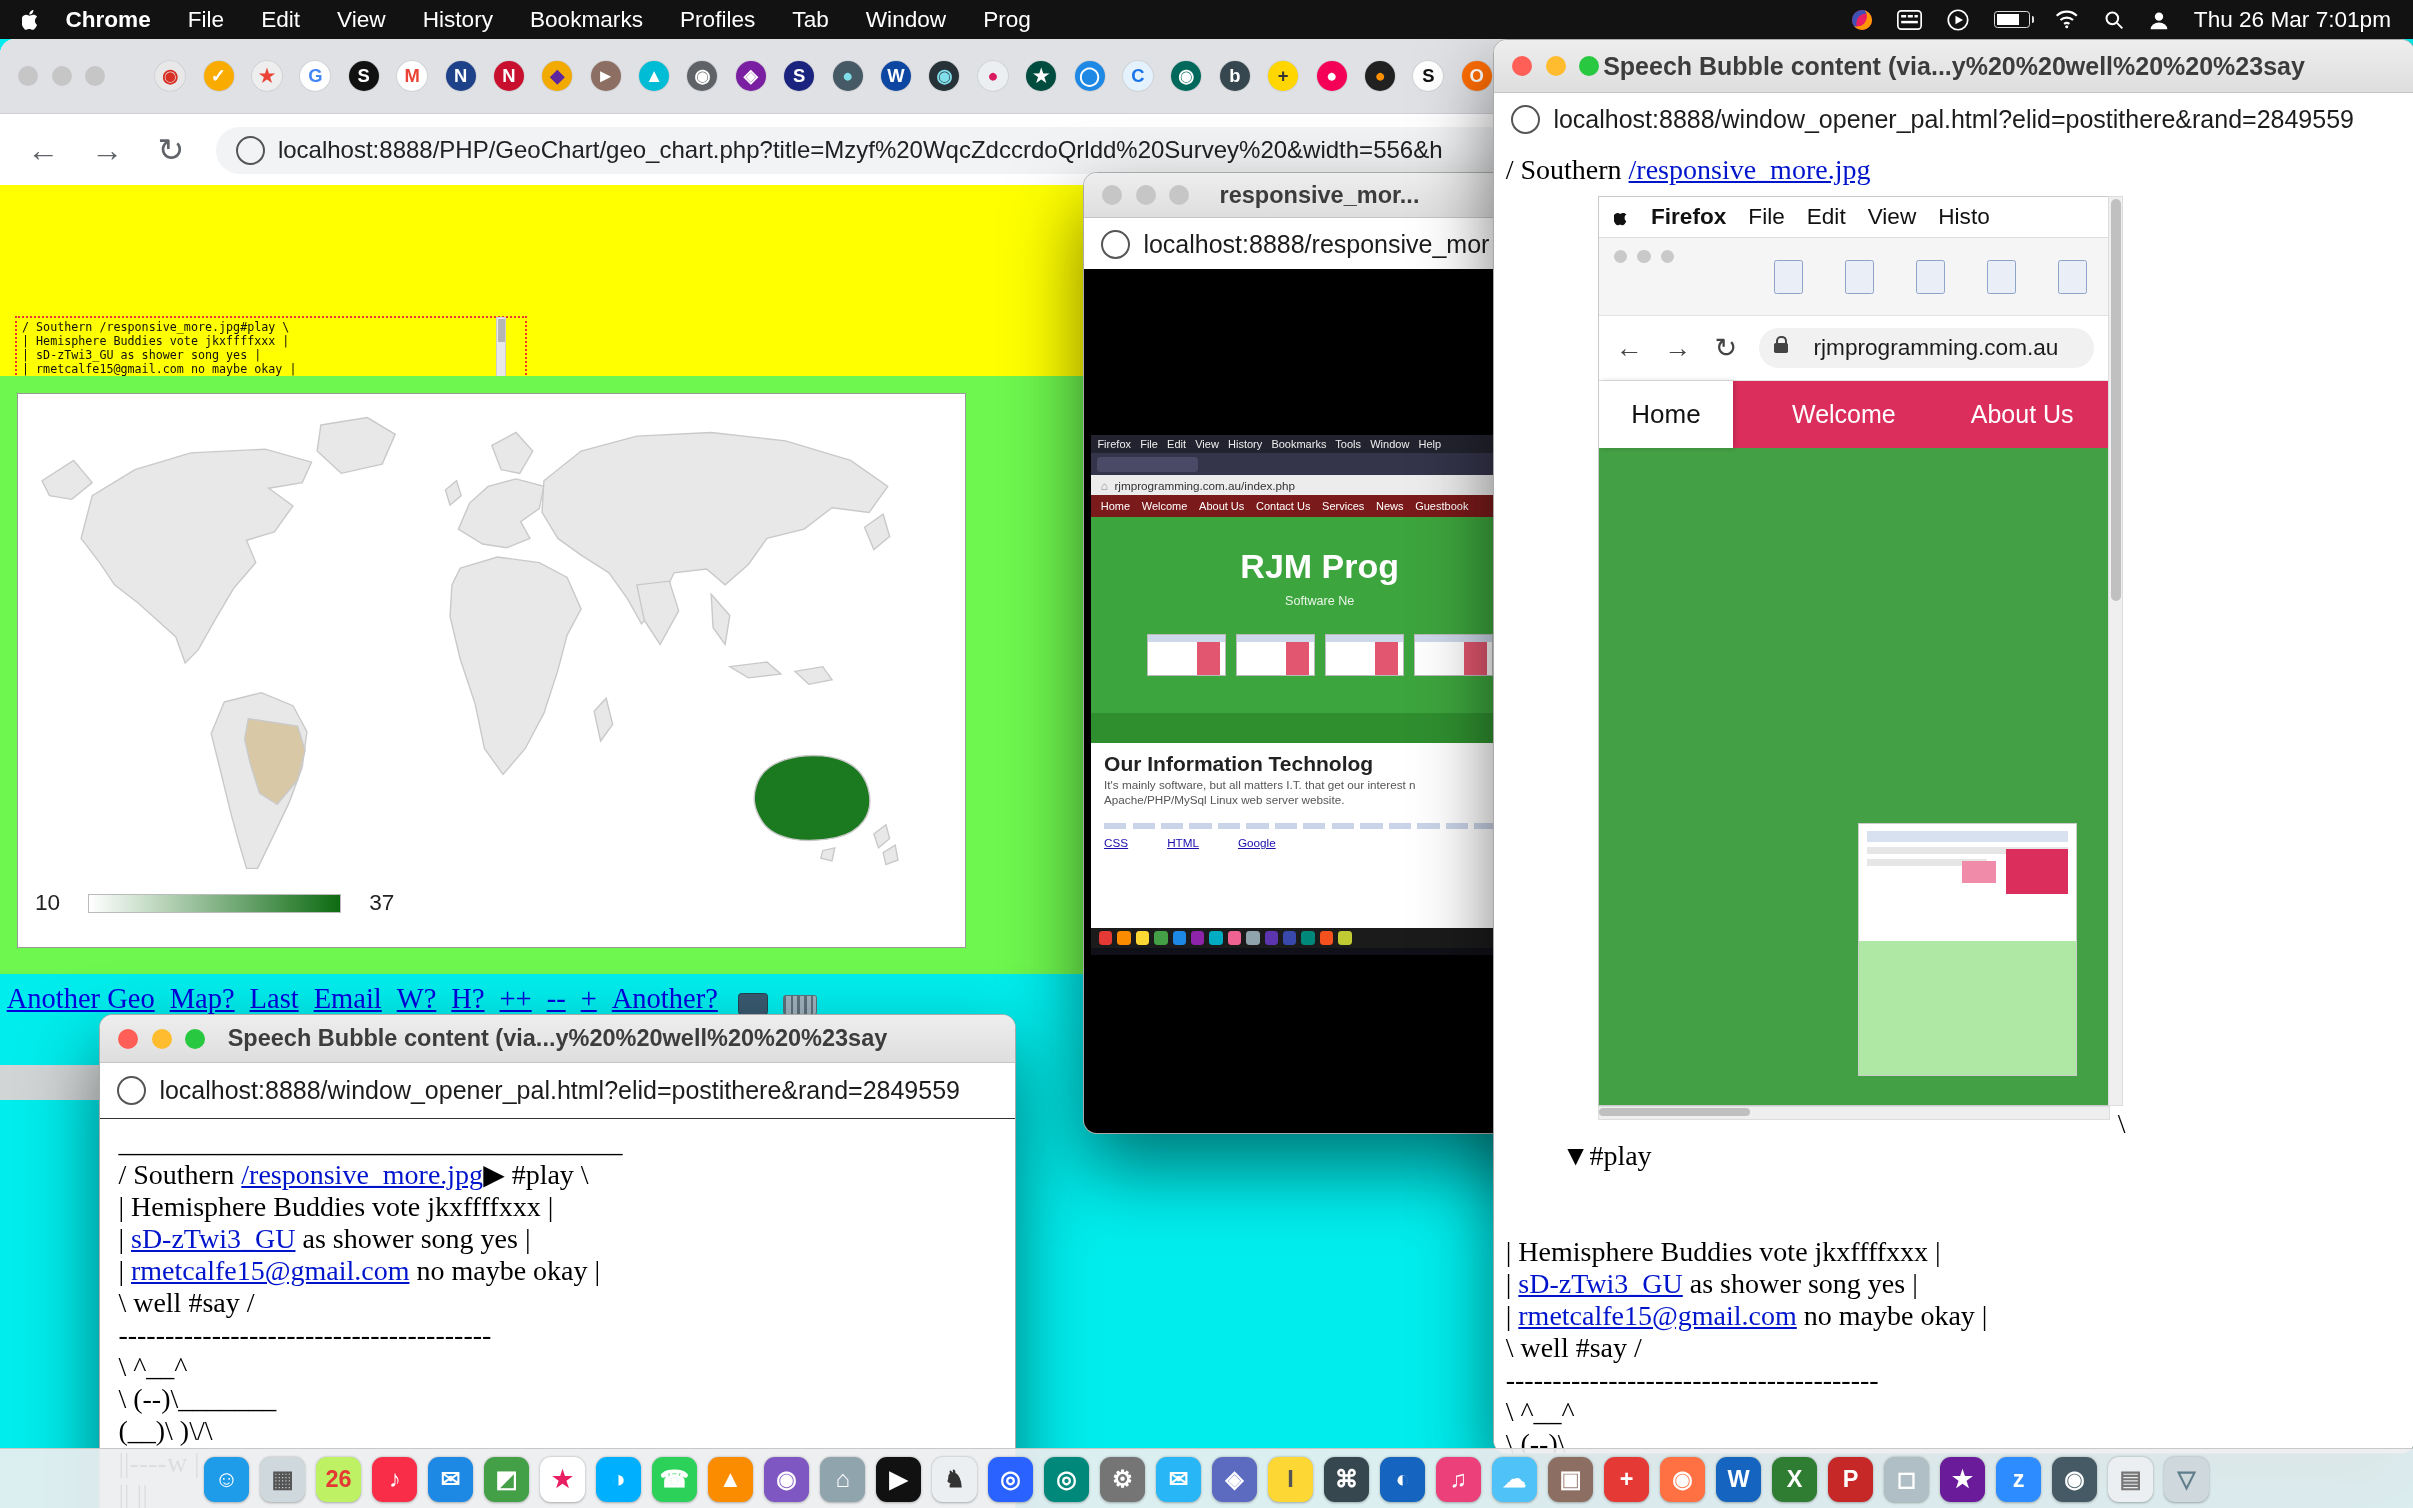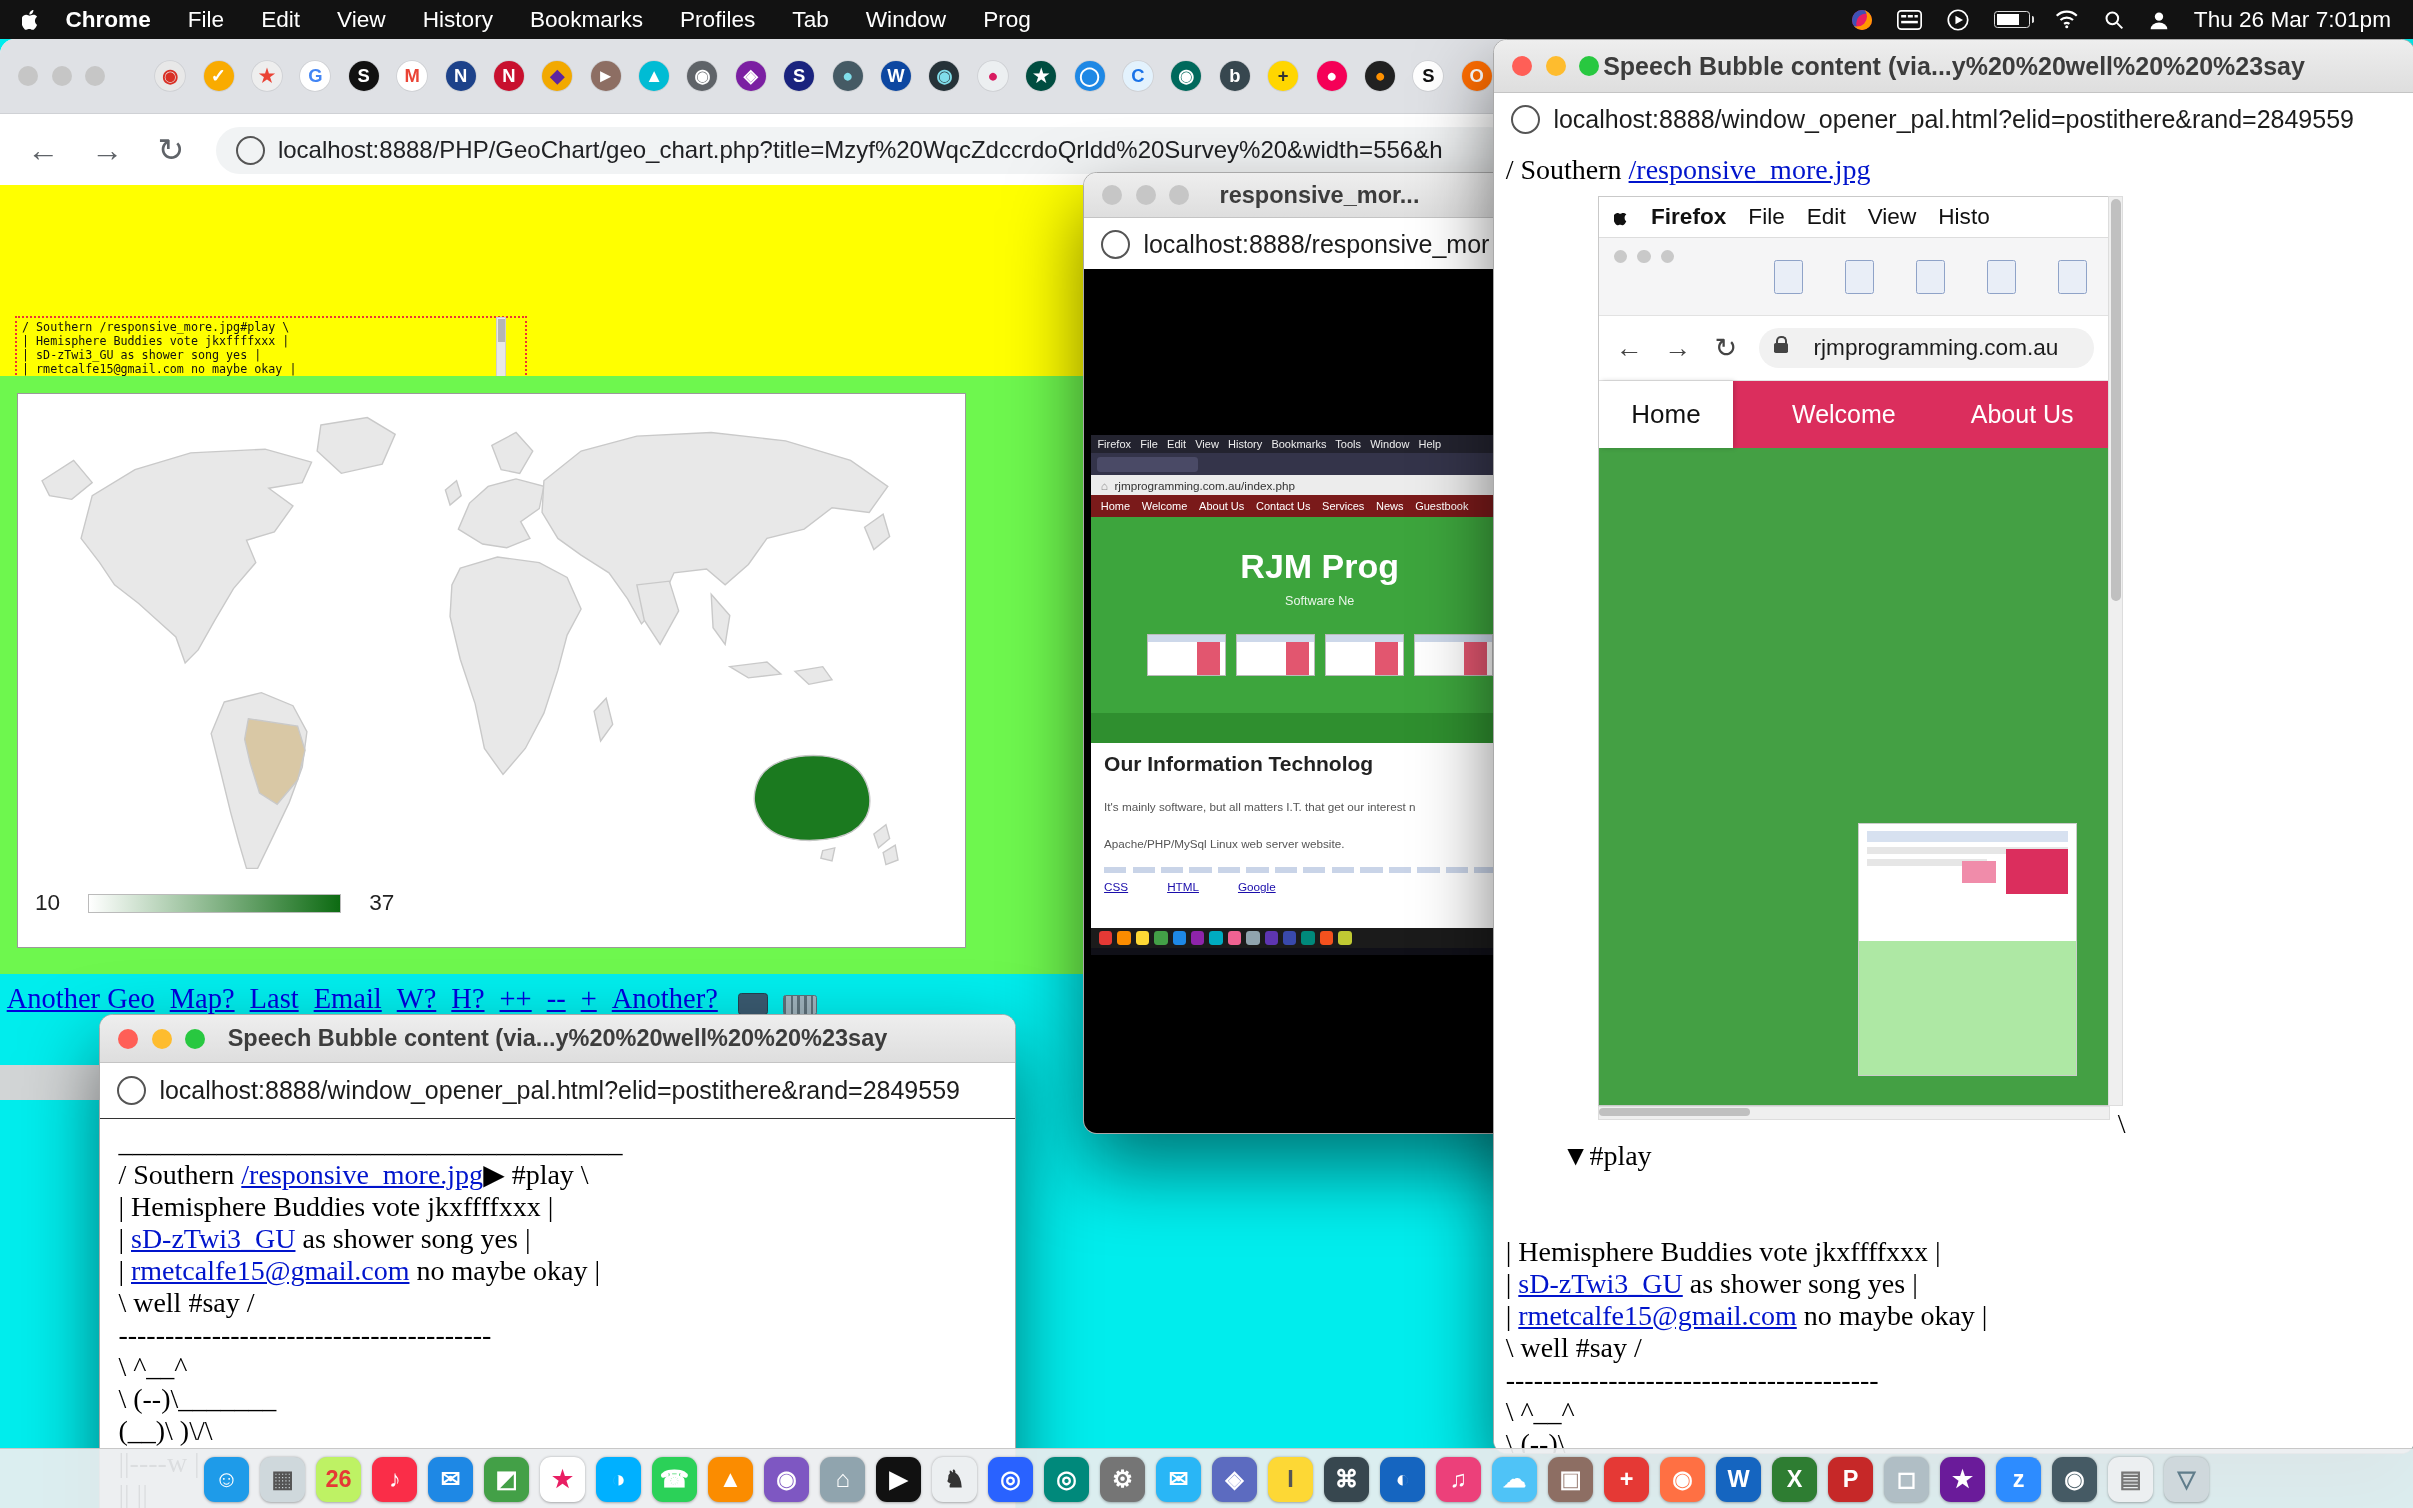--- a/index.html
+++ b/index.html
@@ -84,21 +84,21 @@
                color:#fff;font-size:11px;white-space:nowrap;overflow:hidden;}
   .mini-green{height:196px;background:#3da53d;position:relative;color:#fff;}
   .mini-heading{position:absolute;left:0;right:0;top:30px;text-align:center;font-size:34px;font-weight:bold;white-space:nowrap;}
   .mini-sub{position:absolute;left:0;right:0;top:77px;text-align:center;font-size:12.6px;color:#eaf6ea;}
   .mini-thumbs{position:absolute;left:0;right:0;top:117px;display:flex;justify-content:center;gap:10px;}
   .thumbx{width:77px;height:40px;background:#fff;border:0.8px solid #bbb;
           background-image:linear-gradient(#cdd8ea 0 6.7px,transparent 6.7px),linear-gradient(to right,transparent 0 49px,#e2566f 49px 72px,transparent 72px);}
   .mini-greendark{height:30px;background:#2f8f2f;}
   .mini-white{height:168px;background:#fff;position:relative;padding:8.4px 13.4px;}
   .mini-sectitle{font-size:21px;font-weight:bold;color:#222;white-space:nowrap;}
-  .mini-body{font-size:11.7px;color:#555;margin-top:24px;white-space:nowrap;}
+  .mini-body{font-size:11.7px;color:#555;margin-top:2px;white-space:nowrap;}
   .mini-linkline{margin-top:17px;height:6.7px;background:repeating-linear-gradient(to right,#c9d4e8 0 22px,transparent 22px 28.5px);}
   .mini-words{display:flex;gap:39px;margin-top:6.7px;font-size:11.7px;}
   .bluew{color:#1a0dab;text-decoration:underline;}
   .mini-dock{height:20px;background:#1b1b1b;display:flex;align-items:center;gap:5px;padding:0 8.4px;}
   .mini-dock .icon{width:13.4px;height:13.4px;border-radius:3.4px;}
 
   
   .rightwin{left:1493px;top:39px;width:920px;height:1413px;z-index:3;}
   .rightwin .urlrow{height:52px;border-bottom:1.7px solid #222;}
   .rightwin .content{position:absolute;left:0;top:104px;right:0;bottom:0;background:#fff;}

